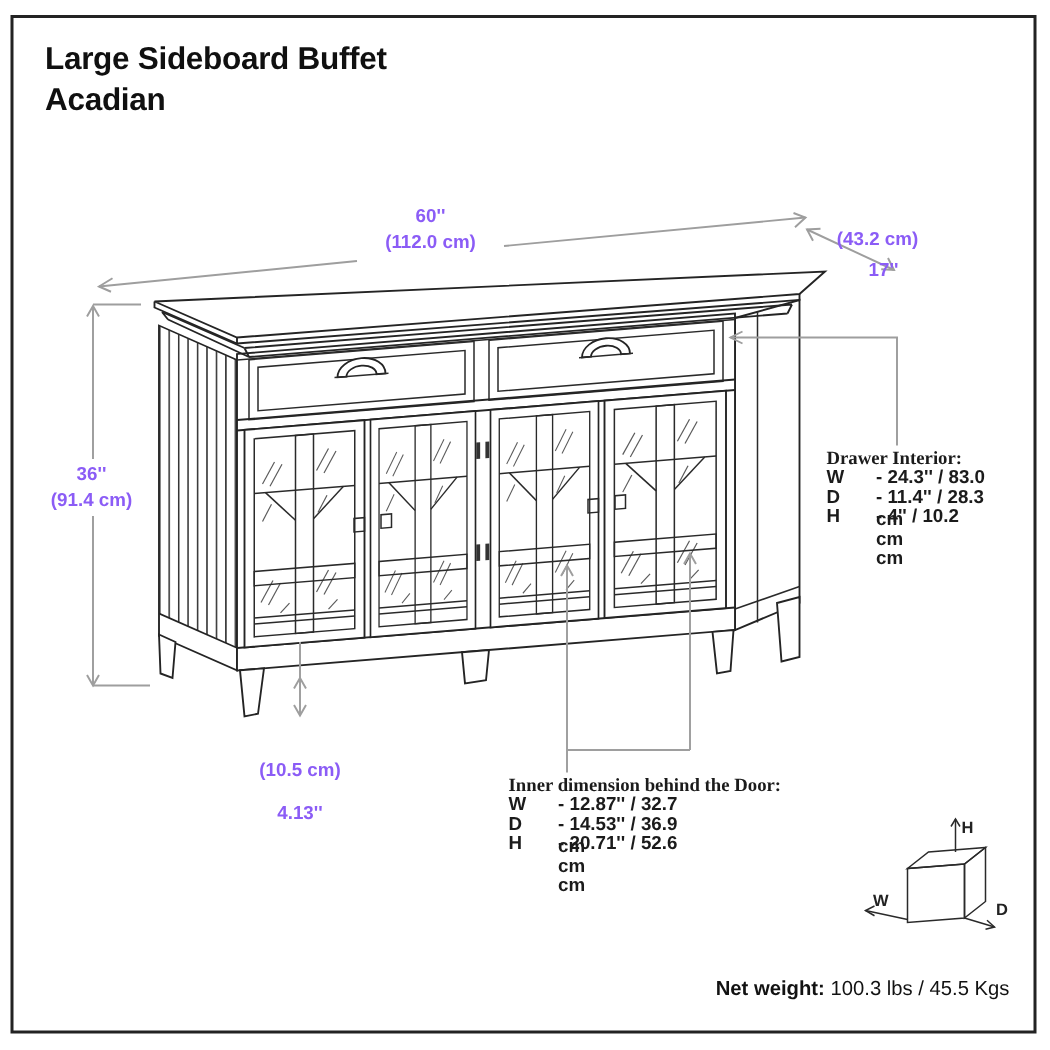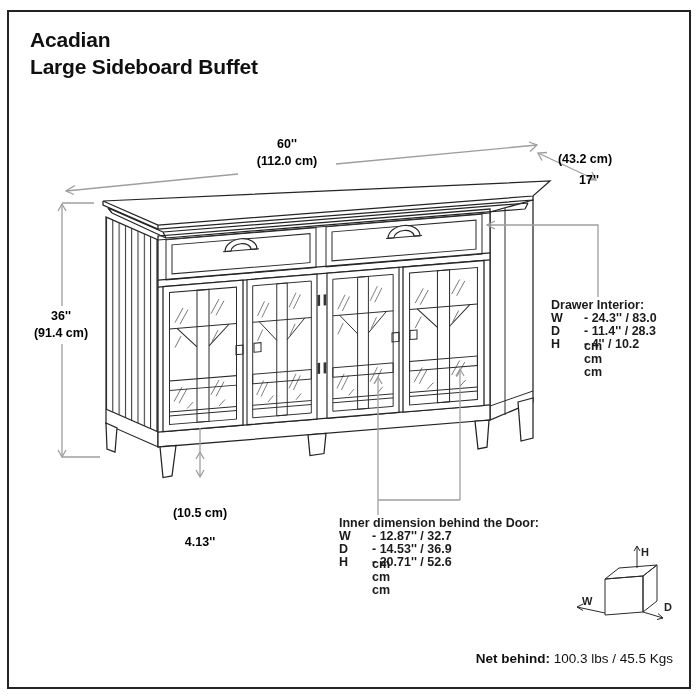--- a/index.html
+++ b/index.html
@@ -1,22 +1,22 @@
 <!DOCTYPE html>
 <html><head>
 <meta charset="utf-8">
 <style>
   html,body{margin:0;padding:0;background:#fff;}
   #stage{position:relative;width:700px;height:700px;background:#fff;overflow:hidden;
          font-family:"Liberation Sans","DejaVu Sans",sans-serif;color:#141414;}
   .frame{position:absolute;left:7px;top:10px;width:684px;height:679px;border:2px solid #232323;box-sizing:border-box;}
   .title{position:absolute;left:30px;top:26px;font-size:21px;font-weight:800;line-height:27px;letter-spacing:-0.2px;color:#101010;}
-  .dimlab{position:absolute;font-size:12.5px;font-weight:600;color:#000000;text-align:center;line-height:14px;white-space:nowrap;}
+  .dimlab{position:absolute;font-size:12.5px;font-weight:600;color:#8b5cf6;text-align:center;line-height:14px;white-space:nowrap;}
   .callout{position:absolute;font-size:12.5px;color:#1b1b1b;}
-  .cd-title{font-weight:700;height:14px;line-height:14px;}
+  .cd-title{font-weight:700;height:14px;line-height:14px;font-family:Liberation Serif, serif;}
   .cd-row{position:relative;height:13px;line-height:13px;font-weight:600;white-space:nowrap;}
   .cd-l{display:inline-block;width:33px;}
   .cd-u{position:absolute;left:33px;top:28px;font-weight:600;}
   .cd-pad{height:14px;}
   .netweight{position:absolute;right:27px;top:651px;font-size:13.5px;color:#121212;white-space:nowrap;}
   .netweight .nw-l{font-weight:700;}
   .axlab{position:absolute;font-size:11px;font-weight:700;color:#222;}
   svg{position:absolute;left:0;top:0;}
   .ln{stroke:#242424;stroke-width:1.25;fill:none;}
   .lnt{stroke:#2a2a2a;stroke-width:1;fill:none;}
@@ -25,22 +25,22 @@
   .gray{stroke:#9e9e9e;stroke-width:1.3;fill:none;}
 </style>
 </head>
 <body>
 
 <div id="stage">
 
   <div class="frame"></div>
 
   <div class="title">
+    <div>Large Sideboard Buffet</div>
     <div>Acadian</div>
-    <div>Large Sideboard Buffet</div>
   </div>
 
   <svg width="700" height="700" viewBox="0 0 700 700">
     <defs>
       <pattern id="bead9" width="9.2" height="10" patternUnits="userSpaceOnUse">
         <path d="M0.6,0 V10" stroke="#2a2a2a" stroke-width="1"></path>
       </pattern>
       <pattern id="bead6" width="6.3" height="10" patternUnits="userSpaceOnUse">
         <path d="M0.5,0 V10" stroke="#2a2a2a" stroke-width="1"></path>
       </pattern>
@@ -238,17 +238,17 @@
       <span class="cd-u">cm</span>
     </div>
     <div class="cd-pad"></div>
   </div>
 
   <div class="axlab" style="left:582px;top:595px;">W</div>
   <div class="axlab" style="left:641px;top:546px;">H</div>
   <div class="axlab" style="left:664px;top:601px;">D</div>
 
   <div class="netweight">
-    <span class="nw-l">Net behind:</span>
+    <span class="nw-l">Net weight:</span>
     <span> 100.3 lbs / 45.5 Kgs</span>
   </div>
 
 </div>
 
 </body></html>

